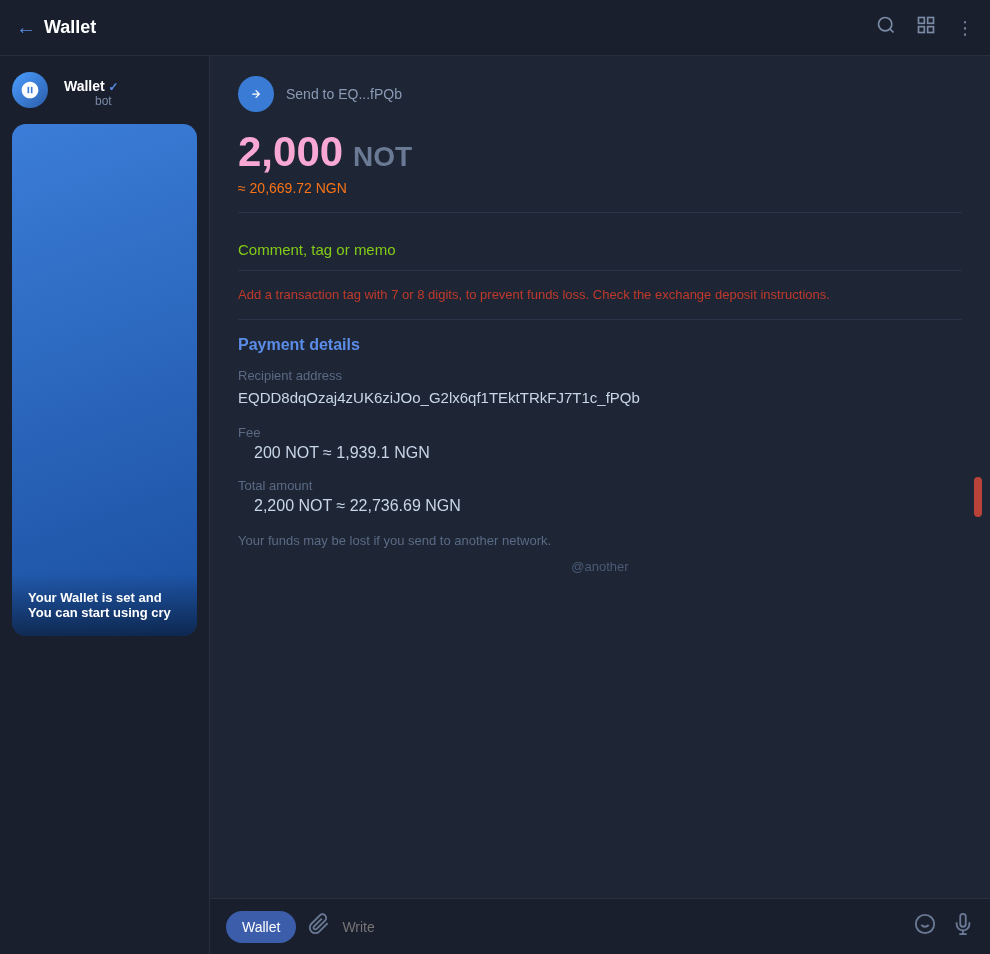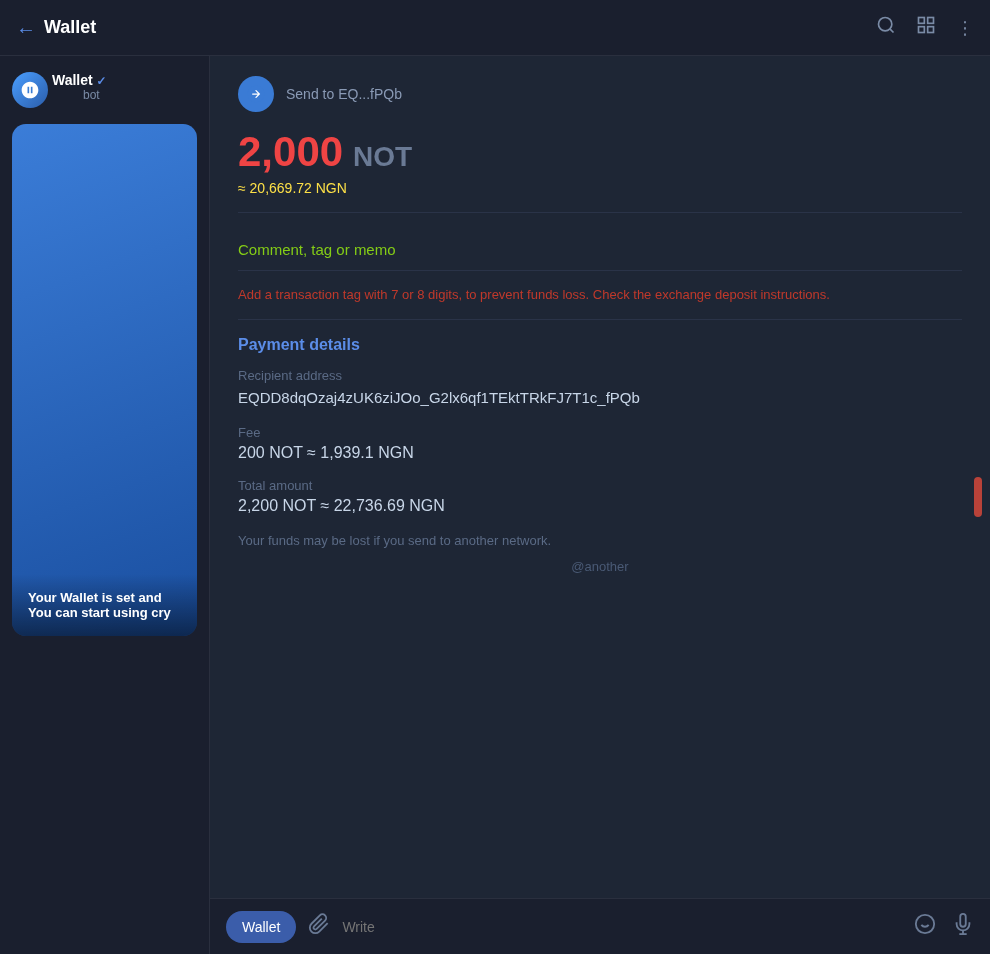--- a/index.html
+++ b/index.html
@@ -60,22 +60,22 @@
     .left-sidebar {
       width: 210px;
       background: #1a1f2e;
       border-right: 1px solid #2a2f3e;
       display: flex;
       flex-direction: column;
       padding: 16px 12px;
     }
     .sidebar-header {
       display: flex;
-      align-items: flex-start;
-      gap: 4px;
+      align-items: flex-end;
+      gap: 16px;
       margin-bottom: 8px;
     }
     .sidebar-avatar {
       width: 36px;
       height: 36px;
       border-radius: 50%;
       background: linear-gradient(135deg, #4a9eff, #2b5daa);
       display: flex;
       align-items: center;
       justify-content: center;
@@ -207,31 +207,31 @@
     
     .amount-display {
       margin-bottom: 8px;
     }
     .amount-main {
       display: flex;
       align-items: baseline;
       gap: 10px;
     }
     .amount-number {
-      color: #ef4444;
+      color: #f9a8d4;
       font-size: 42px;
       font-weight: 700;
     }
     .amount-currency {
       color: #6a7a95;
       font-size: 28px;
       font-weight: 600;
     }
     .amount-fiat {
-      color: #fde047;
+      color: #f97316;
       font-size: 14px;
       margin-top: 4px;
     }
 
     
     .divider {
       height: 1px;
       background: #2a3348;
       margin: 16px 0;
     }
@@ -274,20 +274,21 @@
     .detail-value {
       color: #c8d6e8;
       font-size: 15px;
       word-break: break-all;
       line-height: 1.5;
     }
     .detail-value-bold {
       color: #c8d6e8;
       font-size: 16px;
       font-weight: 500;
+      margin-left: 16px;
     }
 
     
     .network-warning {
       color: #5a6a85;
       font-size: 13px;
       margin-top: 8px;
       line-height: 1.5;
     }
 

